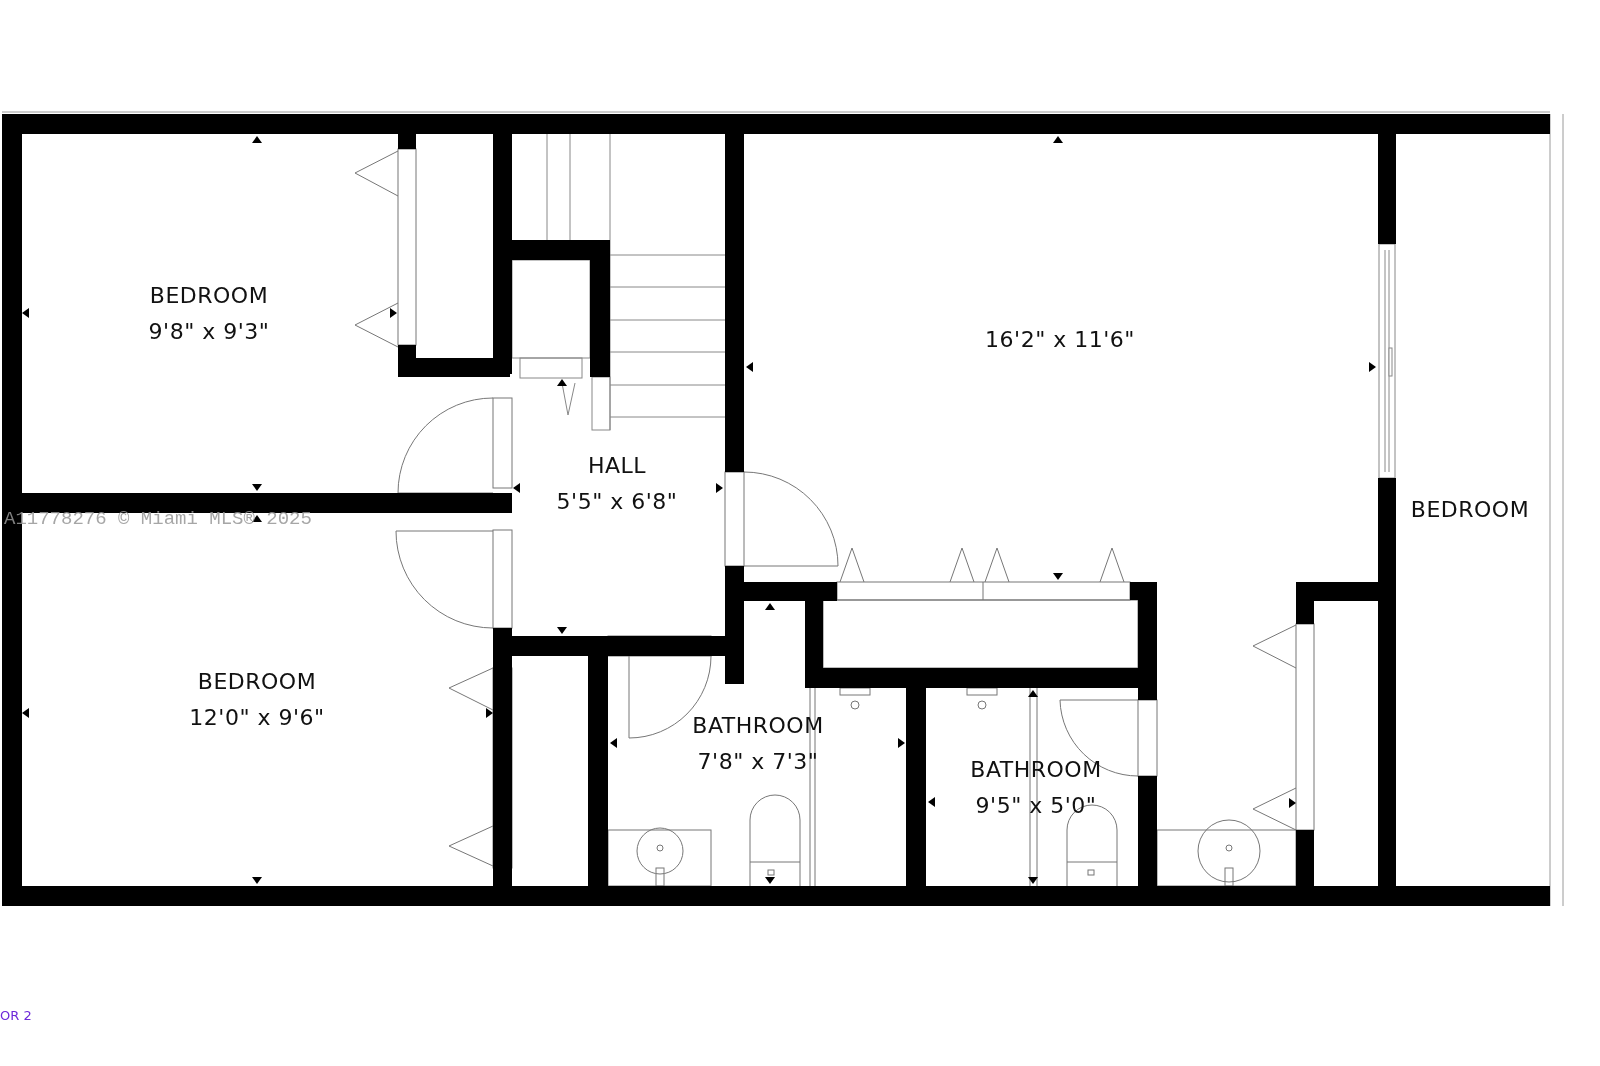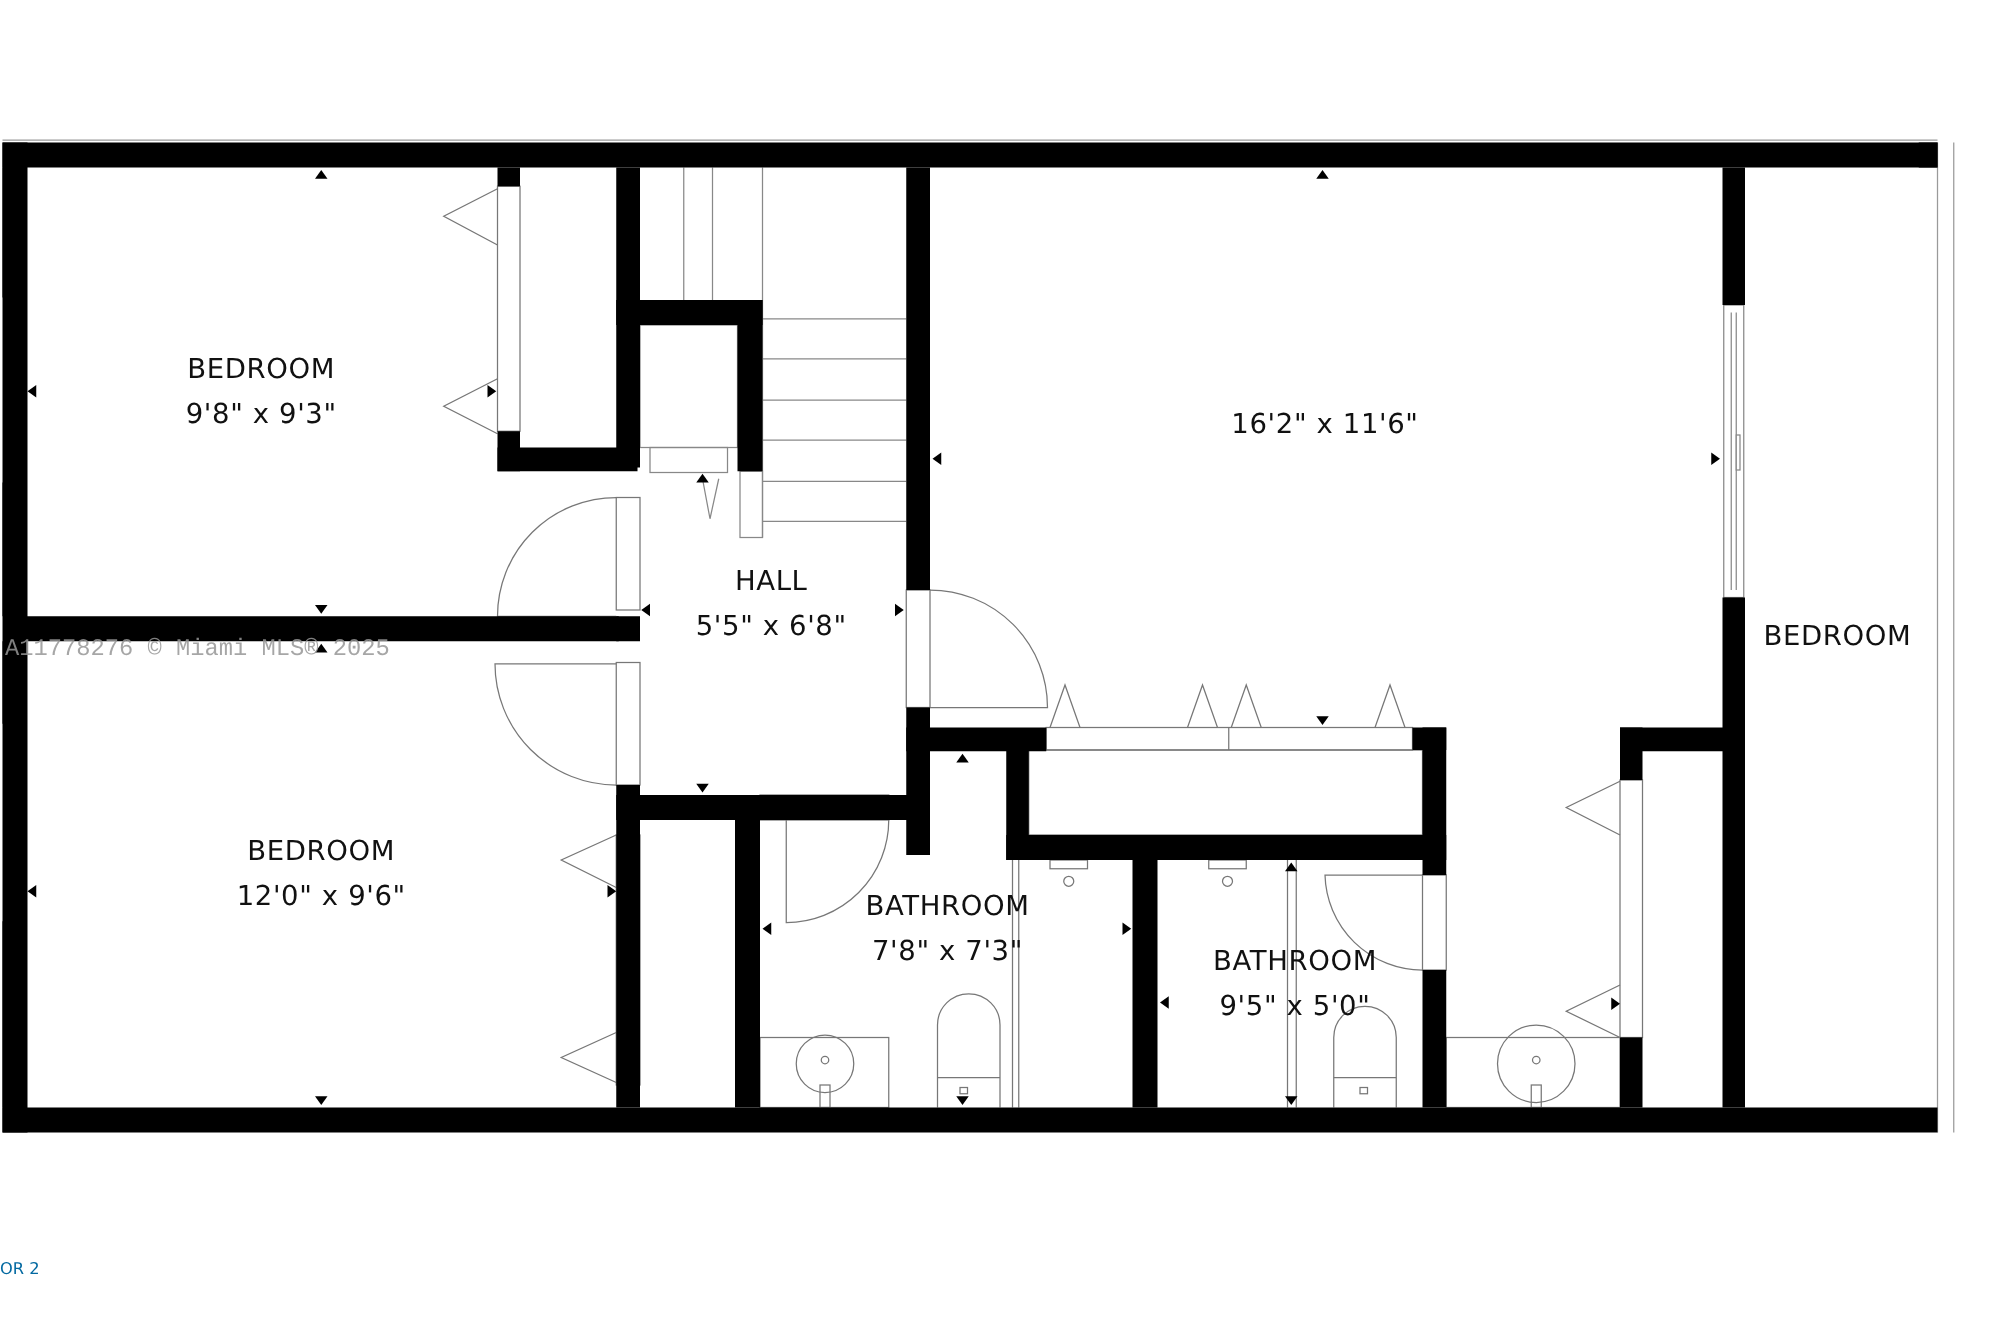--- a/index.html
+++ b/index.html
@@ -1,21 +1,21 @@
 <!DOCTYPE html>
 <html><head>
   <meta charset="utf-8">
   <style>
     html, body { margin: 0; padding: 0; background: #ffffff; }
     body { width: 1600px; height: 1066px; position: relative; overflow: hidden; font-family: "DejaVu Sans", sans-serif; }
     #plan { position: absolute; left: 0; top: 0; width: 1600px; height: 1066px; }
     .room-label { position: absolute; text-align: center; color: #111; font-family: "DejaVu Sans", sans-serif; font-size: 22px; line-height: 36px; letter-spacing: 0.5px; white-space: nowrap; transform: translateX(-50%); }
     .room-label span { display: block; }
     .watermark { position: absolute; left: 4px; top: 508px; font-family: Liberation Mono, monospace; font-size: 19px; color: rgba(150,150,150,0.85); white-space: nowrap; }
-    .floor-tag { position: absolute; left: 0; top: 1008px; font-family: "DejaVu Sans", sans-serif; font-size: 13px; color: #0369a1; }
+    .floor-tag { position: absolute; left: 0; top: 1008px; font-family: "DejaVu Sans", sans-serif; font-size: 13px; color: #6d28d9; }
   </style>
 </head>
 <body>
 
 <svg id="plan" viewBox="0 0 1600 1066" xmlns="http://www.w3.org/2000/svg">
   <rect x="0" y="0" width="1600" height="1066" fill="#ffffff"></rect>
 
   <g fill="none" stroke="#9a9a9a" stroke-width="1">
     <line x1="1550" y1="114" x2="1550" y2="906"></line>
     <line x1="1563" y1="114" x2="1563" y2="906"></line>

